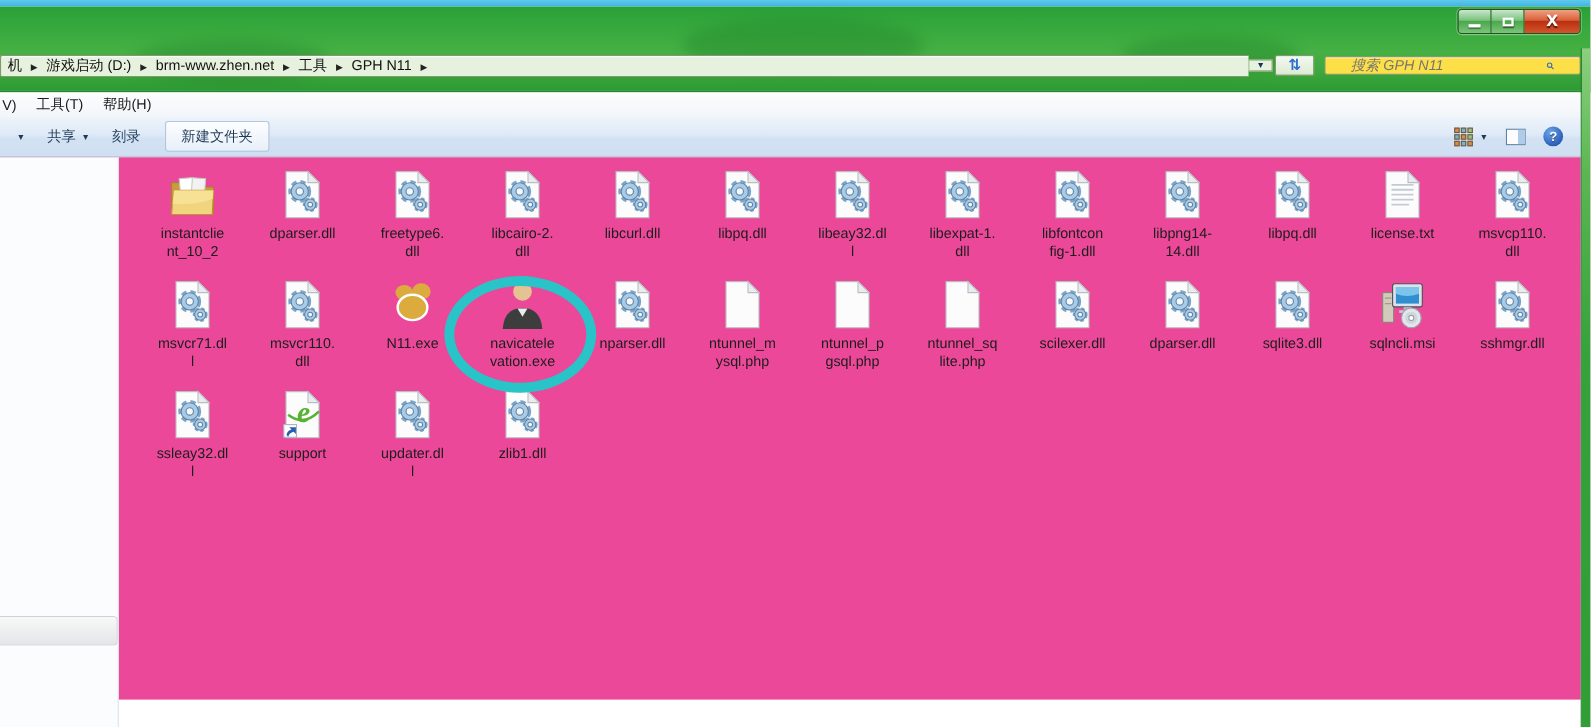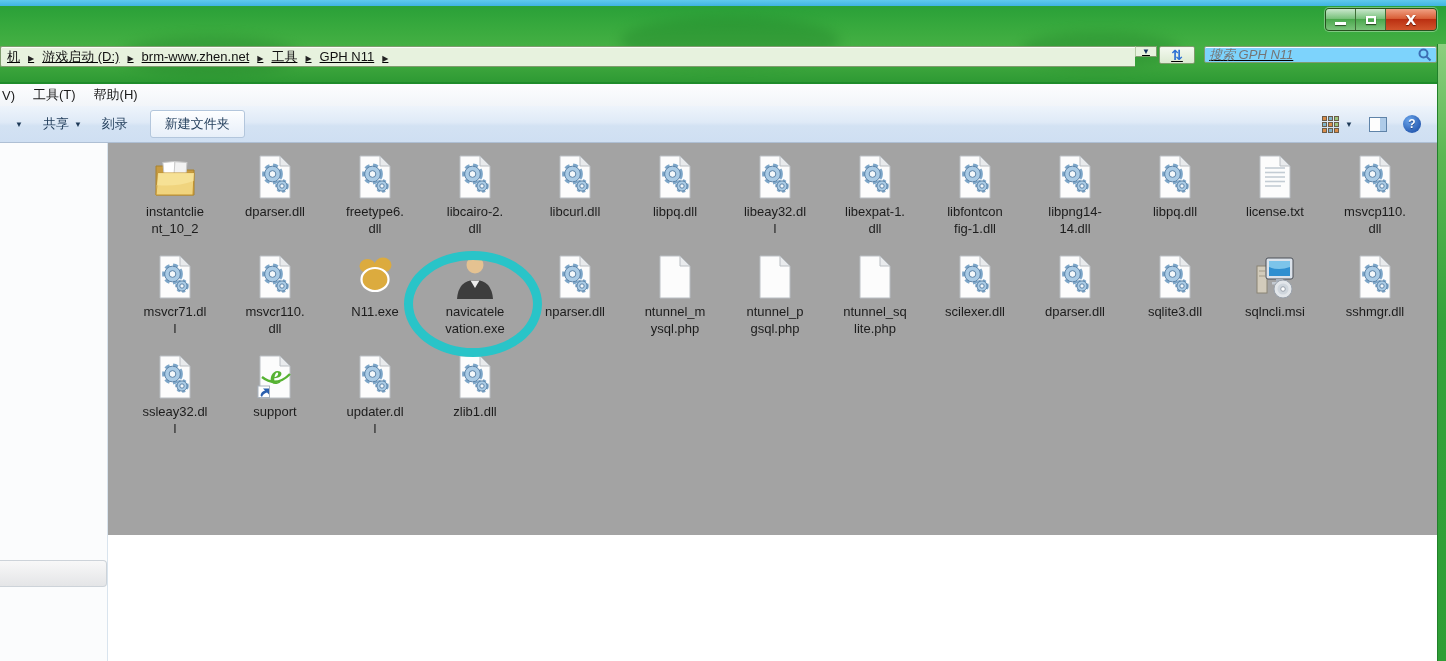--- a/index.html
+++ b/index.html
@@ -23,34 +23,34 @@
     background:linear-gradient(180deg,rgba(255,255,255,.75) 0%,rgba(210,230,205,.45) 45%,rgba(120,170,110,.35) 50%,rgba(190,220,185,.5) 100%);
     border-right:1px solid #3f6d37; cursor:pointer; }
   .cap-btn.min,.cap-btn.max { width:30px; }
   .cap-btn.close { width:50px; border-right:none;
     background:linear-gradient(180deg,#f0a184 0%,#d95f38 45%,#bb3012 50%,#d2552c 100%); }
   .glyph-min { width:11px; height:3px; background:#fff; box-shadow:0 1px 1px #2d4d28; margin-top:8px; }
   .glyph-max { width:10px; height:8px; border:2px solid #fff; box-shadow:0 1px 1px #2d4d28; background:transparent; }
   .glyph-close { color:#fff; font-weight:bold; font-size:14px; text-shadow:0 1px 1px #5e1404; font-family:"DejaVu Sans",sans-serif; }
 
   
-  #address-row { position:absolute; left:0; top:46px; width:1437px; height:27px; display:flex; align-items:flex-start;text-decoration:underline; }
+  #address-row { position:absolute; left:0; top:46px; width:1437px; height:27px; display:flex; align-items:center; }
   #address-field { flex:1; display:flex; align-items:center; background:#e7f2de;
     border:1px solid #7f9c6e; border-right:none; border-radius:2px 0 0 2px; padding:0 4px 0 2px;
     box-shadow:inset 0 1px 0 rgba(255,255,255,.8); overflow:hidden; white-space:nowrap; }
   .crumb { font-size:13px; color:#111; padding:0 4px; cursor:pointer; }
   .crumb-sep { font-size:8px; color:#222; padding:0 4px; cursor:pointer; }
   #addr-drop { width:22px; display:flex; align-items:center; justify-content:center;
     background:#e7f2de; border:1px solid #7f9c6e; border-left:1px solid #b6cba6; cursor:pointer;
     font-size:8px; color:#12325e; }
   #refresh-btn { width:36px; margin-left:2px; display:flex; align-items:center; justify-content:center;
     background:linear-gradient(180deg,#f4f9f0,#dcead2); border:1px solid #7f9c6e; border-radius:2px;
     color:#2a6fd4; font-size:14px; font-weight:bold; cursor:pointer; }
   #search-box { width:233px; margin-left:9px; display:flex; align-items:center;
-    background:#7dd3fc; border:1px solid #7f9c6e; border-radius:2px; padding:0 4px;
+    background:#fde047; border:1px solid #7f9c6e; border-radius:2px; padding:0 23px;
     box-shadow:inset 0 1px 0 rgba(255,255,255,.9); }
   #search-input { flex:1; border:none; outline:none; background:transparent;
     font-style:italic; font-size:13px; color:#6e6e6e; font-family:"Liberation Sans",sans-serif; }
 
   
   #menu-bar { position:absolute; left:0; top:84px; width:1437px; height:22px;
     background:linear-gradient(180deg,#fdfdfe,#f2f5f9); display:flex; align-items:center; padding-left:0; }
   .menu-item { font-size:13px; color:#1a1a1a; padding:0 9px; cursor:pointer; }
   .menu-item:first-child { padding-left:2px; }
 
@@ -68,21 +68,21 @@
   #views-btn .dd { font-size:8px; color:#1e3a58; }
   #views-grid { display:grid; grid-template-columns:repeat(3,5px); grid-template-rows:repeat(3,5px); gap:1px; }
   #views-grid i { display:block; border:1px solid #6b5c48; }
   #preview-btn { width:18px; height:15px; border:1px solid #5f83a8; background:#fdfdfd; position:relative; cursor:pointer; }
   #preview-btn::after { content:""; position:absolute; right:0; top:0; width:6px; height:100%; background:#aecbe8; }
   #help-btn { width:18px; height:18px; border-radius:50%; color:#fff; font-weight:bold; font-size:12px;
     background:radial-gradient(circle at 35% 30%,#6ba6ec,#2b5fb4 70%); display:flex; align-items:center;
     justify-content:center; cursor:pointer; text-shadow:0 1px 1px #1c3f7e; }
 
   
-  #content { position:absolute; left:0; top:143px; width:1437px; height:392px; background:#a3a3a3;text-decoration:underline; }
+  #content { position:absolute; left:0; top:143px; width:1437px; height:493px; background:#ec4899;text-decoration:underline; }
   #nav-pane { position:absolute; left:0; top:0; width:108px; height:518px; background:#fbfcfd;
     border-right:1px solid #d9e4ee; }
   #nav-bottom-bar { position:absolute; left:0; top:417px; width:107px; height:27px;
     background:linear-gradient(180deg,#f8f8f8,#e4e5e7); border:1px solid #cdd3d9; border-left:none;
     border-radius:0 4px 4px 0; cursor:pointer; }
   #file-grid { position:absolute; left:110px; top:0; width:1320px; height:518px; padding:8px 0 0 15px;
     display:flex; flex-wrap:wrap; align-content:flex-start; }
   .tile { width:100px; height:100px; display:flex; flex-direction:column; align-items:center; cursor:pointer; }
   .ticon { width:48px; height:48px; margin-top:2px; }
   .tlabel { margin-top:3px; font-size:13px; line-height:1.3; color:#1c1c1c; text-align:center; white-space:nowrap; }

